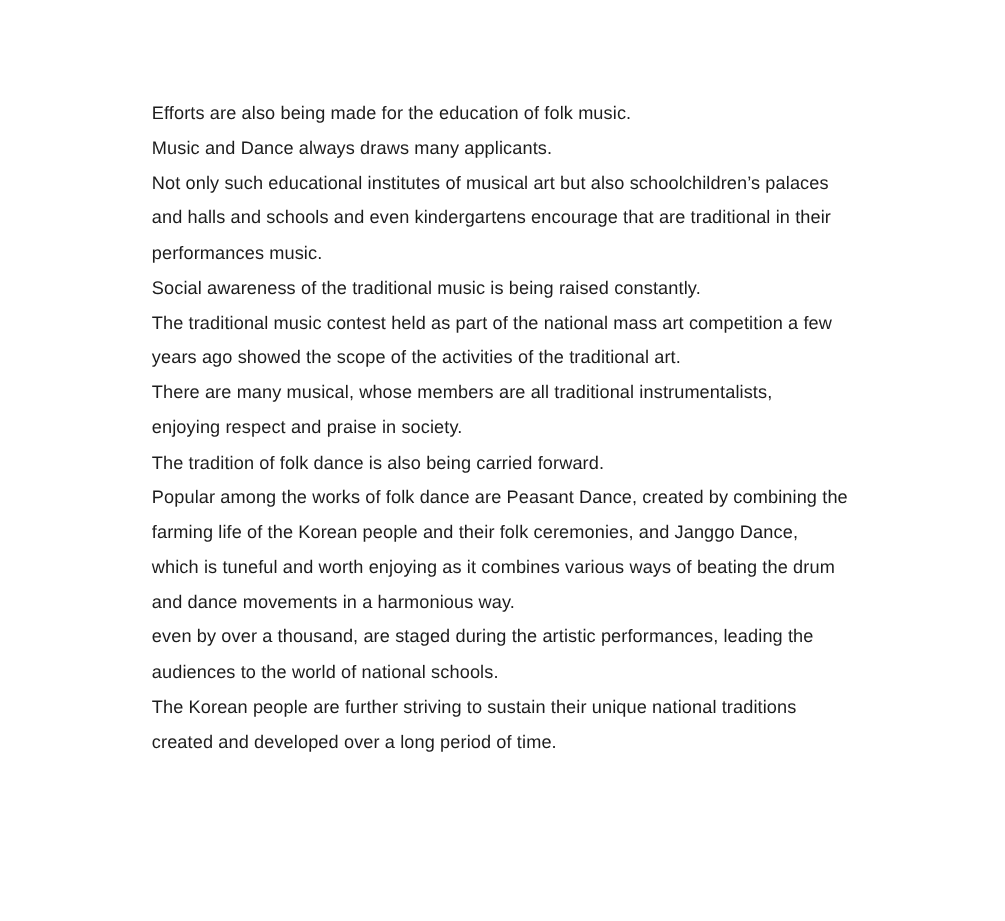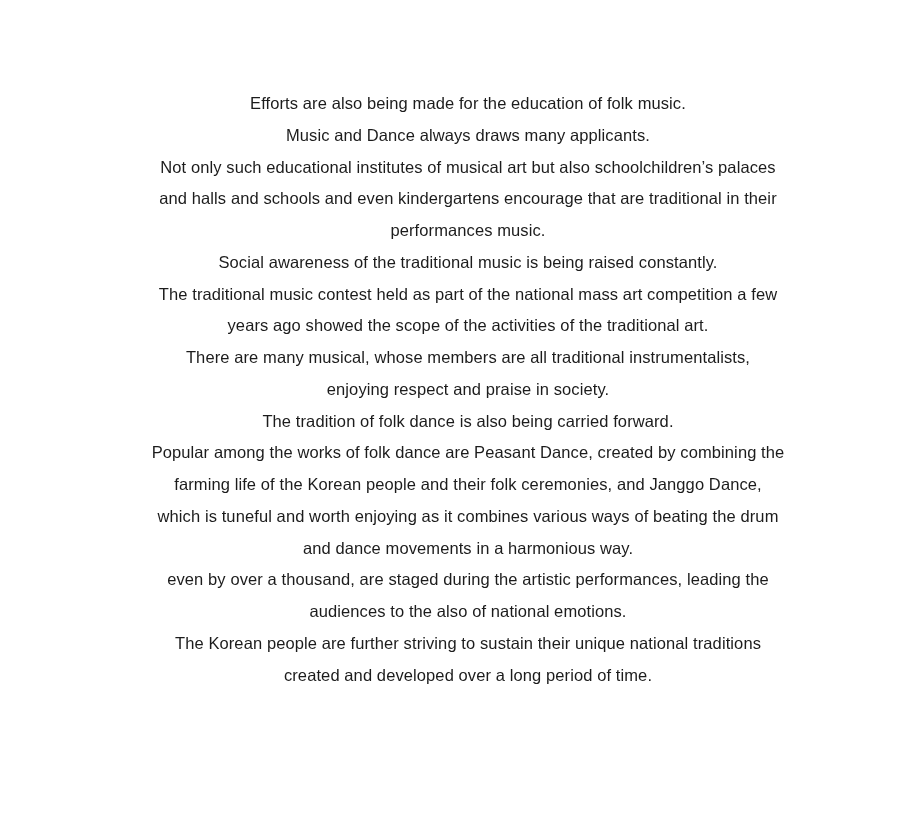--- a/index.html
+++ b/index.html
@@ -27,21 +27,20 @@
     left: 138px;
     top: 88px;
     width: 660px;
   }
   .line {
     font-size: 16.5px;
     line-height: 31.75px;
     color: var(--text-color, #1c1c1c);
     white-space: nowrap;
     letter-spacing: 0.1px;
-    text-align: center;
   }
 </style>
 </head>
 <body>
 
 <div class="page">
   <div class="text-block">
 
   <div class="line">Efforts are also being made for the education of folk music.</div>
       <div class="line">Music and Dance always draws many applicants.</div>
@@ -52,17 +51,17 @@
       <div class="line">The traditional music contest held as part of the national mass art competition a few</div>
       <div class="line">years ago showed the scope of the activities of the traditional art.</div>
       <div class="line">There are many musical, whose members are all traditional instrumentalists,</div>
       <div class="line">enjoying respect and praise in society.</div>
       <div class="line">The tradition of folk dance is also being carried forward.</div>
       <div class="line">Popular among the works of folk dance are Peasant Dance, created by combining the</div>
       <div class="line">farming life of the Korean people and their folk ceremonies, and Janggo Dance,</div>
       <div class="line">which is tuneful and worth enjoying as it combines various ways of beating the drum</div>
       <div class="line">and dance movements in a harmonious way.</div>
       <div class="line">even by over a thousand, are staged during the artistic performances, leading the</div>
-      <div class="line">audiences to the also of national emotions.</div>
+      <div class="line">audiences to the world of national schools.</div>
       <div class="line">The Korean people are further striving to sustain their unique national traditions</div>
       <div class="line">created and developed over a long period of time.</div>
     </div>
 </div>
 
 </body></html>

